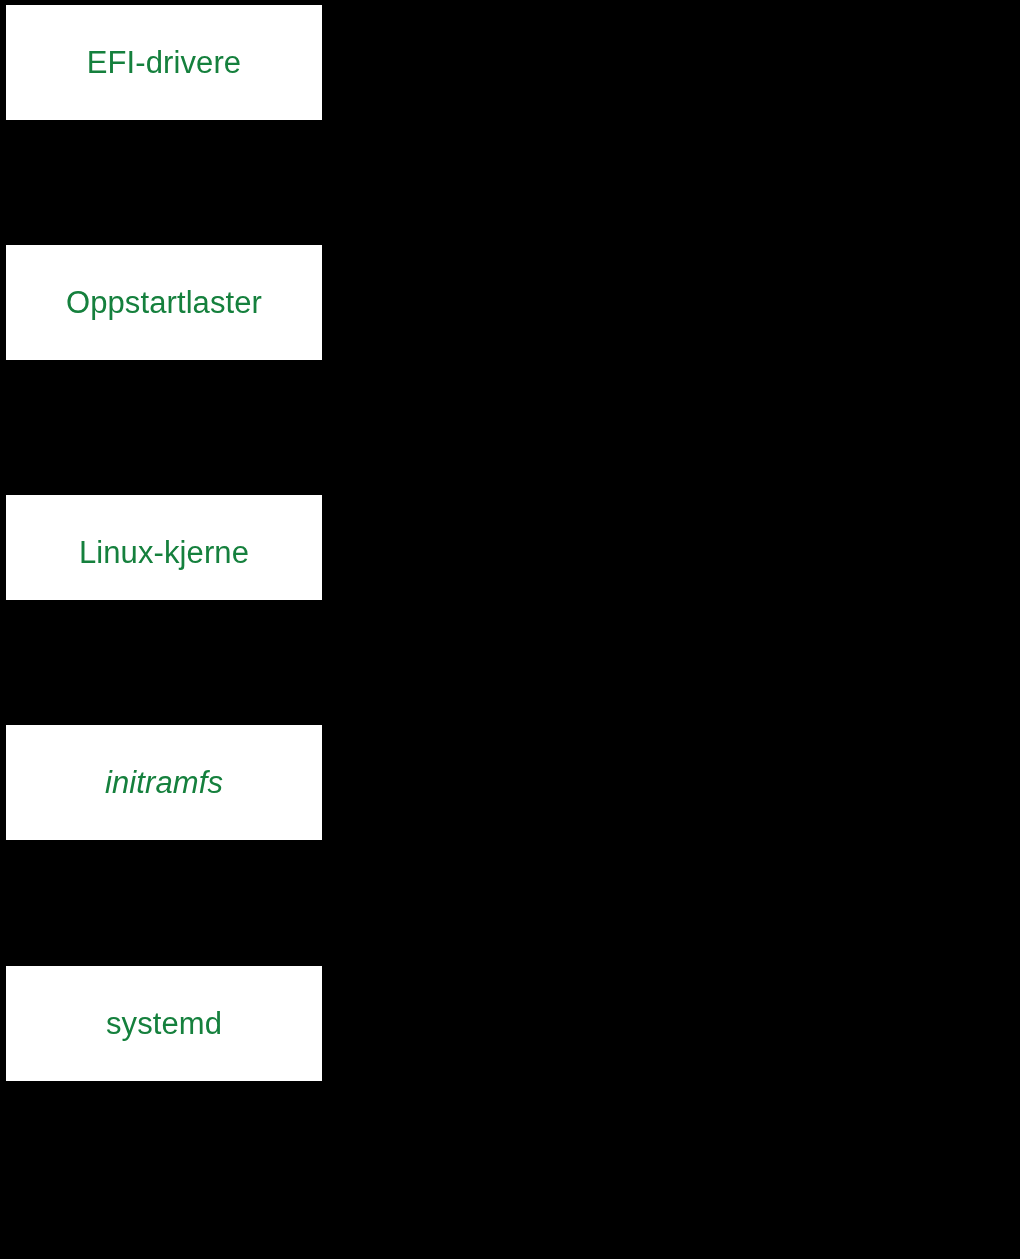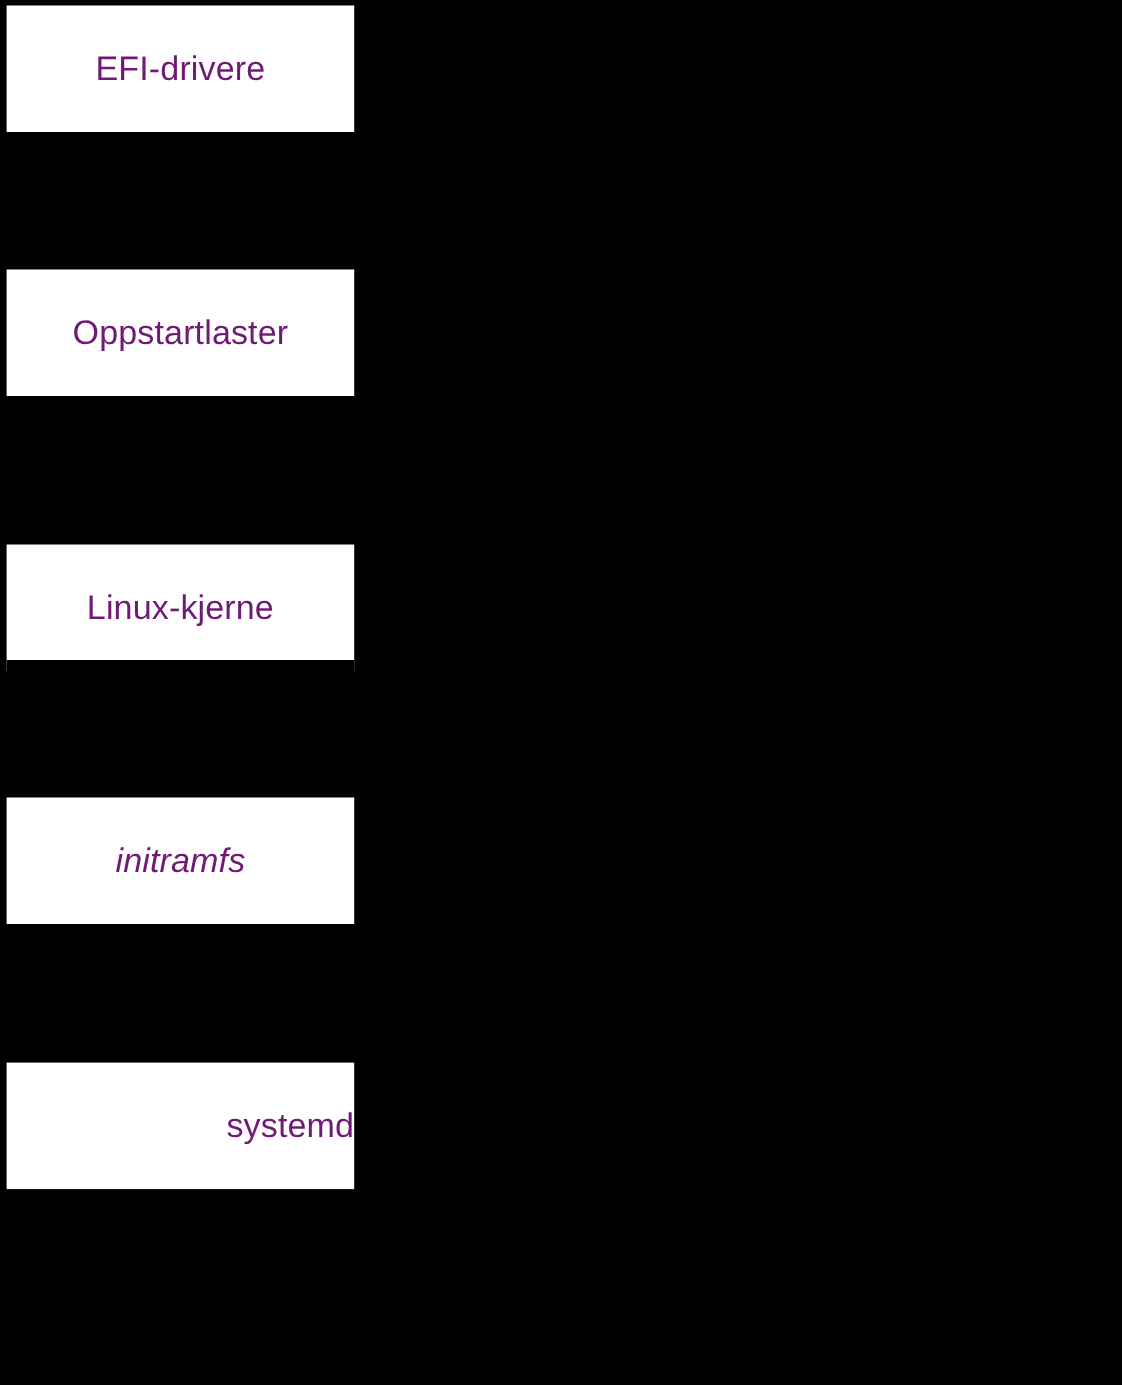--- a/index.html
+++ b/index.html
@@ -35,31 +35,31 @@
     justify-content: center;
     box-sizing: border-box;
   }
 
   .stage-label {
     font-family: "Liberation Sans", "DejaVu Sans", sans-serif;
     font-size: 31px;
     font-weight: 400;
     line-height: 1;
     letter-spacing: 0.1px;
-    color: #701a75;
+    color: #15803d;
     white-space: nowrap;
     text-align: center;
   }
 
   
   #stage-0 { top: 5px;    }
   #stage-1 { top: 245px; justify-content: center;  }
   #stage-2 { top: 495px;  }
   #stage-3 { top: 725px; font-style: italic;  }
-  #stage-4 { top: 966px; justify-content: flex-end;  }
+  #stage-4 { top: 966px;  }
 
   
   .stage-gap {
     position: absolute;
     left: 6px;
     width: 316px;
     height: 125px;
     background: #000000;
   }
   #gap-0 { top: 120px; }

